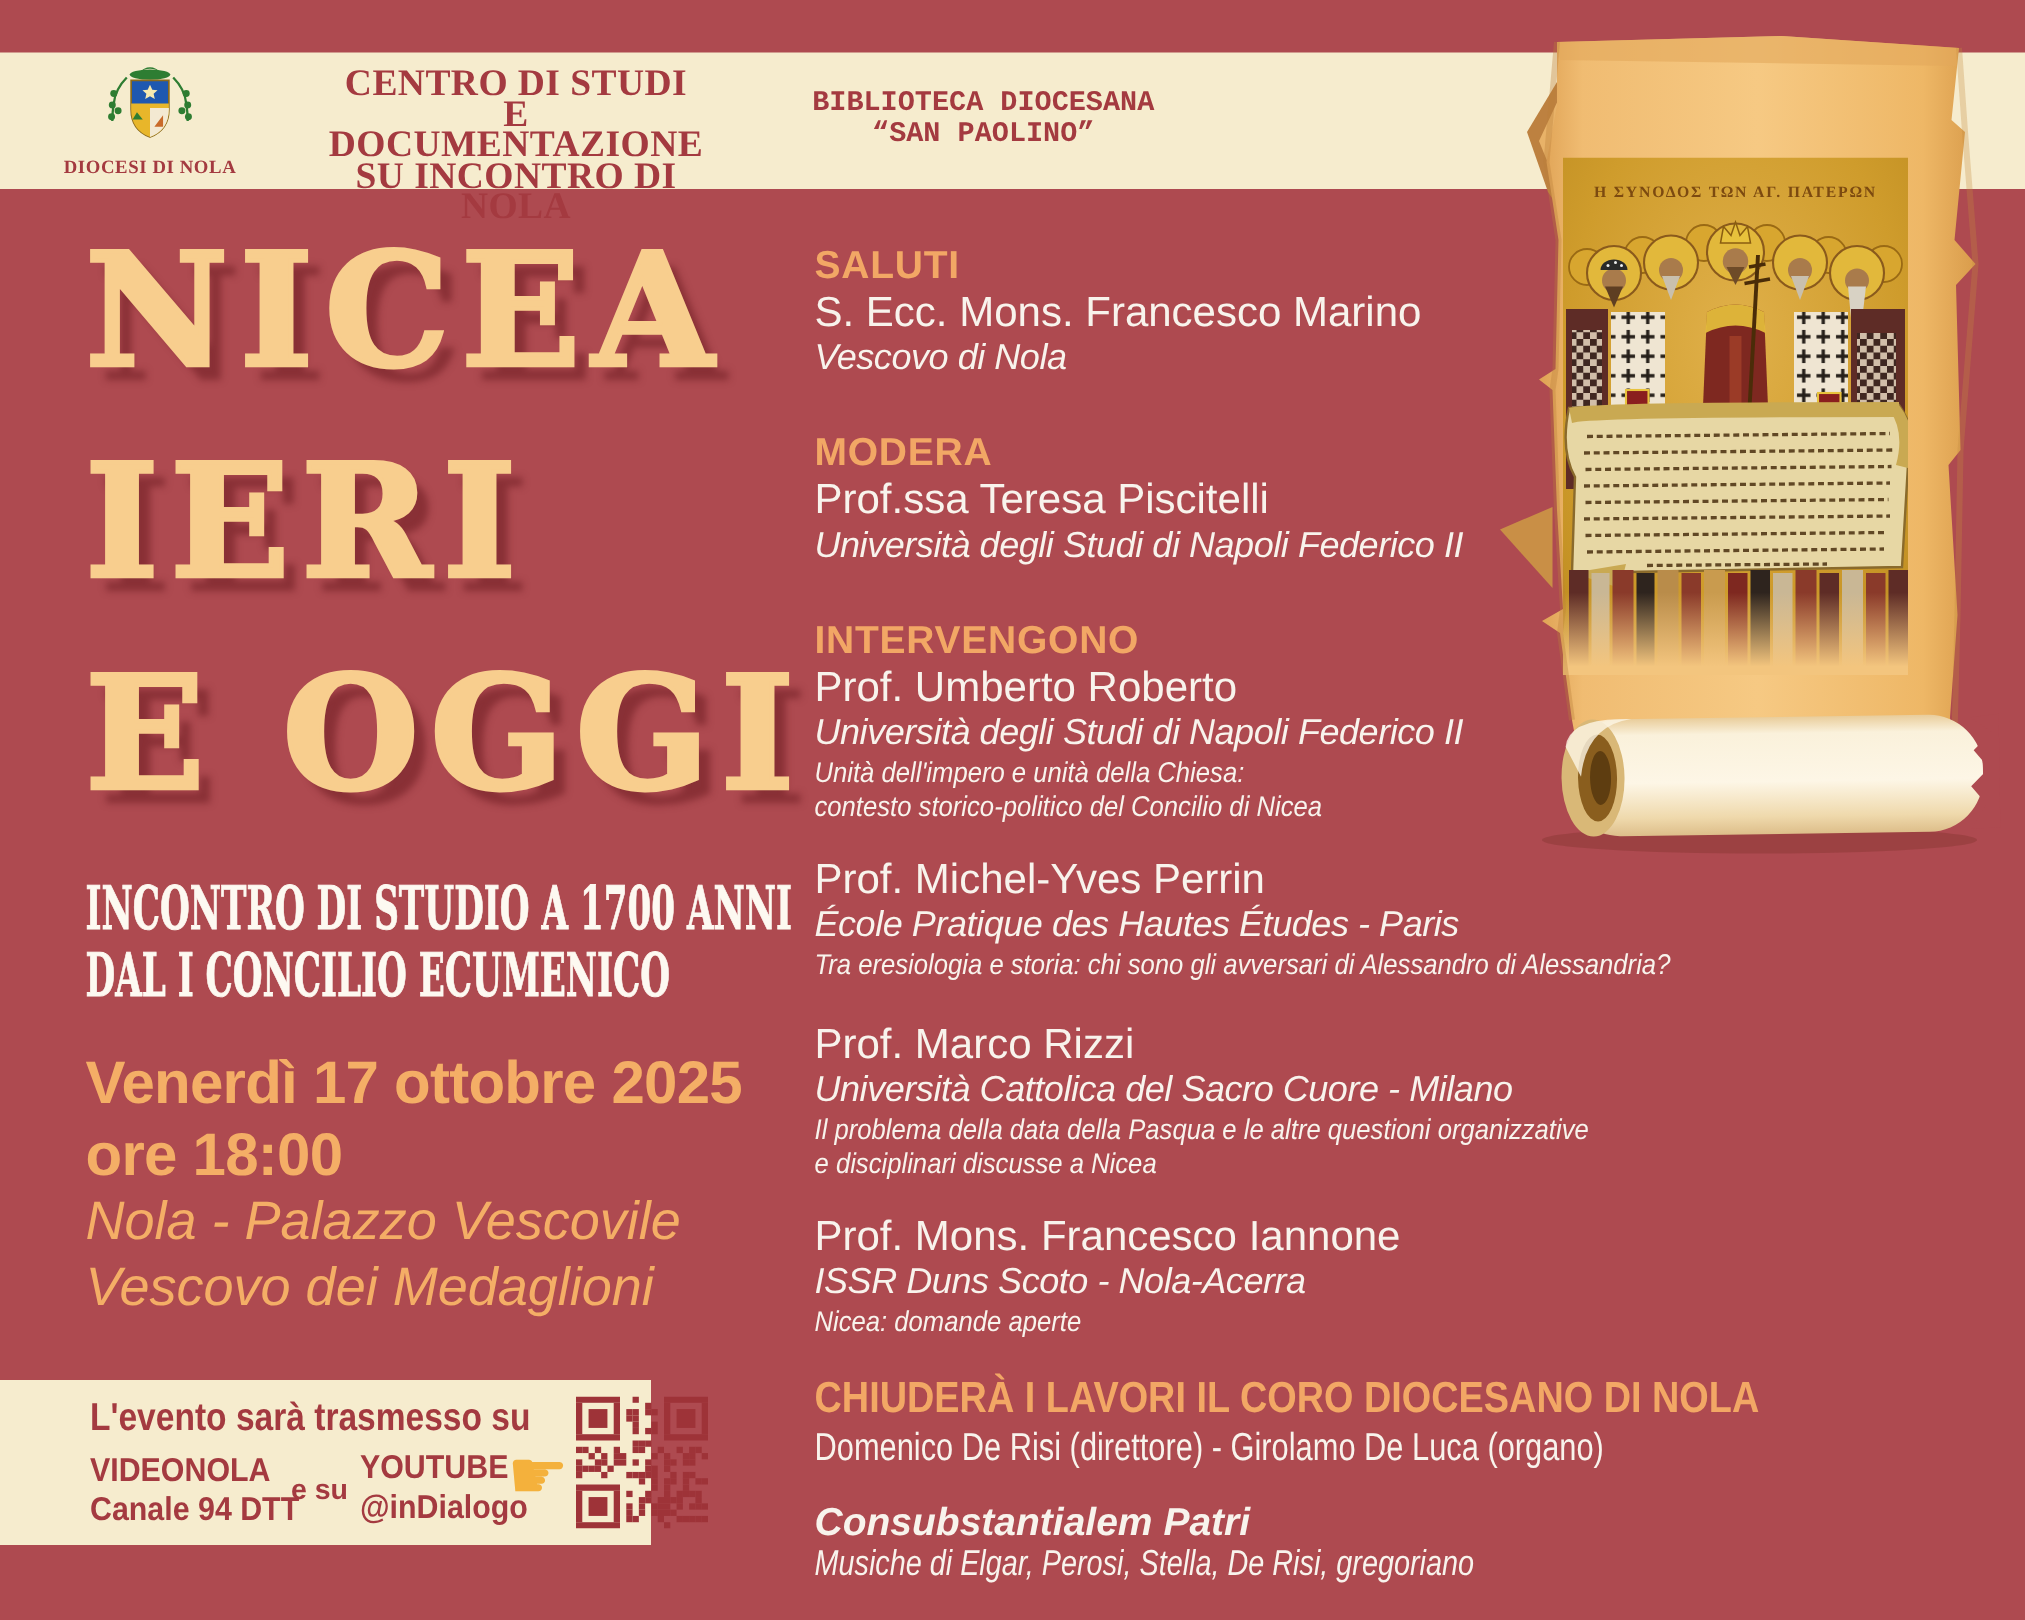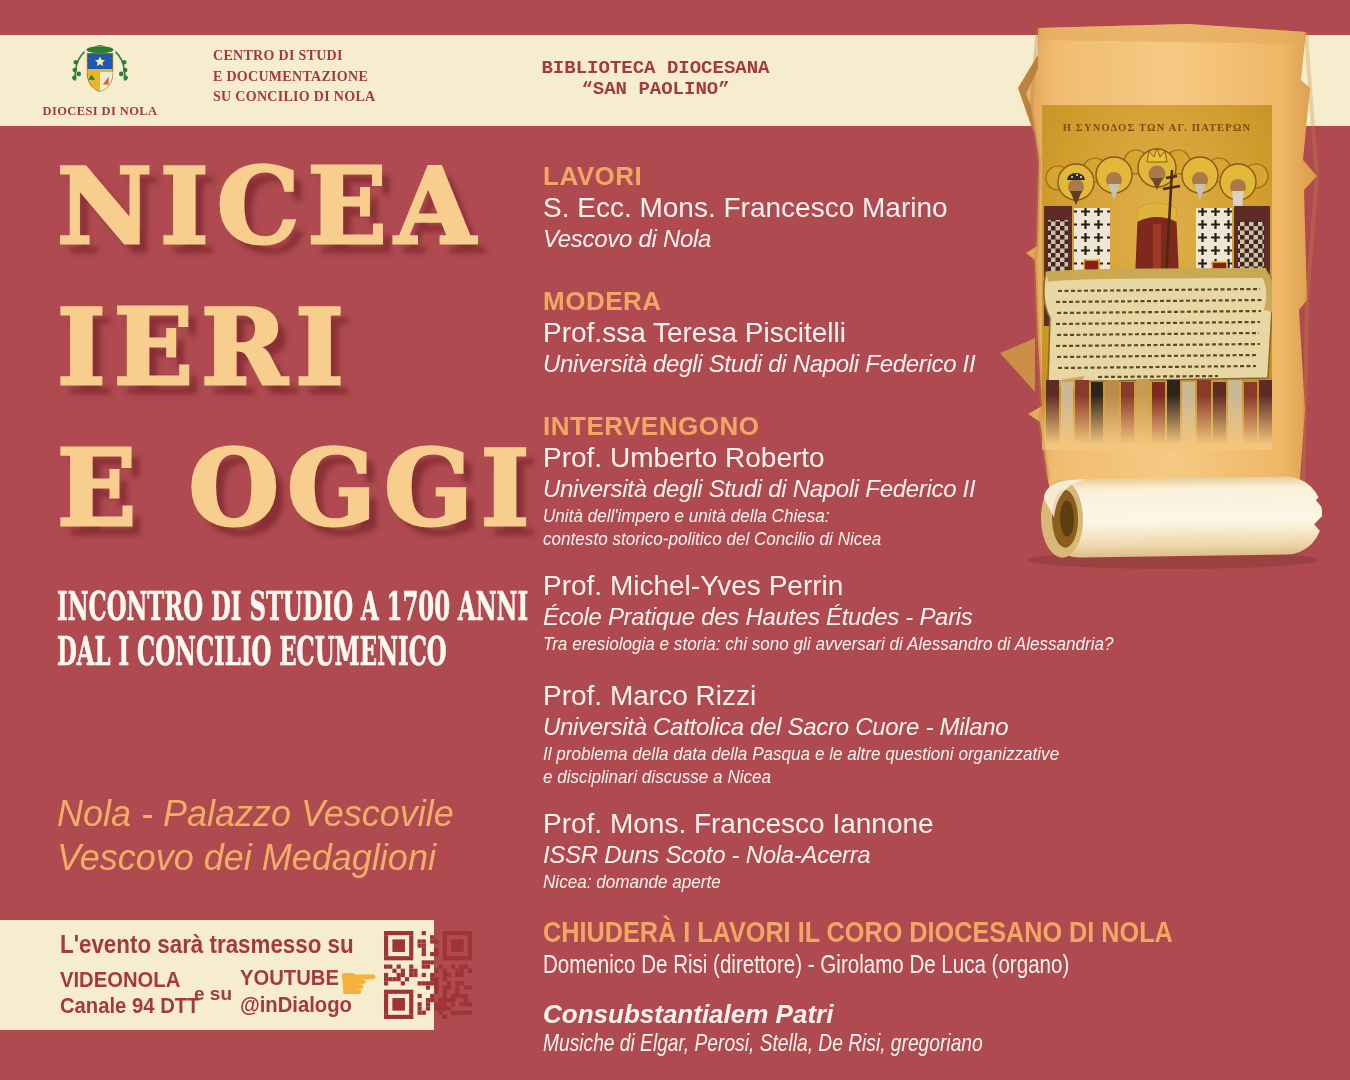--- a/index.html
+++ b/index.html
@@ -4,22 +4,22 @@
 <style>
   html,body{margin:0;padding:0;background:#5a2326;}
   .poster{position:relative;width:1350px;height:1080px;background:#AE4A50;overflow:hidden;
           font-family:"Liberation Sans",sans-serif;}
   
   .band{position:absolute;left:0;top:35px;width:1350px;height:91px;background:#F6ECCE;}
   .crest{position:absolute;left:40px;top:5px;width:120px;text-align:center;}
   .crest svg{width:58px;height:62px;display:block;margin:0 auto;}
   .crest-caption{font-family:"Liberation Serif",serif;font-weight:bold;font-size:12.5px;
                  color:#A43A40;letter-spacing:.4px;margin-top:2px;text-align:center;}
-  .hdr-center{position:absolute;left:213px;top:11px;width:262px;
-              font-family:"Liberation Serif",serif;font-weight:bold;font-size:14px;line-height:20.5px;
+  .hdr-center{position:absolute;left:213px;top:11px;width:262px;text-align:center;
+              font-family:"Liberation Serif",serif;font-weight:bold;font-size:25px;line-height:20.5px;
               color:#A43A40;letter-spacing:.3px;}
   .hdr-right{position:absolute;left:528px;top:23px;width:255px;text-align:center;
              font-family:Liberation Mono, monospace;font-weight:bold;font-size:19px;line-height:21px;
              color:#A43A40;}
   
   .title{position:absolute;left:57px;top:136px;font-family:"DejaVu Serif",serif;font-weight:bold;
          font-size:104px;line-height:141px;color:#F8CE8E;letter-spacing:8px;
          -webkit-text-stroke:3px #F8CE8E;
          text-shadow:9px 10px 5px rgba(108,27,33,.55);}
   .title div{white-space:nowrap;}
@@ -85,21 +85,21 @@
         <path d="M30,33 h13 v1 q0,14 -13,19 Z" fill="#F3E9D2"></path>
         <path d="M33,46 l6,-8 v8 Z" fill="#C96A2A"></path>
         <path d="M30,17 l1.6,3.4 3.6,.4 -2.7,2.4 .8,3.6 -3.3,-1.9 -3.3,1.9 .8,-3.6 -2.7,-2.4 3.6,-.4 Z" fill="#F6E9B0"></path>
         <path d="M21,36 l4,5 -7,0 Z" fill="#2E7D32"></path>
       </svg>
       <div class="crest-caption">DIOCESI DI NOLA</div>
     </div>
     <div class="hdr-center">
       <div>CENTRO DI STUDI</div>
       <div>E DOCUMENTAZIONE</div>
-      <div>SU CONCILIO DI NOLA</div>
+      <div>SU INCONTRO DI NOLA</div>
     </div>
     <div class="hdr-right">
       <div>BIBLIOTECA DIOCESANA</div>
       <div>“SAN PAOLINO”</div>
     </div>
   </div>
 
   <svg class="scroll" viewBox="0 0 362 600">
     <defs>
       <linearGradient id="parchGrad" x1="0" y1="0" x2="1" y2="0">
@@ -263,28 +263,32 @@
     <div>NICEA</div>
     <div>IERI</div>
     <div>E OGGI</div>
   </div>
 
   <div class="subtitle">
     <div>INCONTRO DI STUDIO A 1700 ANNI</div>
     <div>DAL I CONCILIO ECUMENICO</div>
   </div>
 
+  <div class="when">
+    <div>Venerdì 17 ottobre 2025</div>
+    <div>ore 18:00</div>
+  </div>
 
   <div class="where">
     <div>Nola - Palazzo Vescovile</div>
     <div>Vescovo dei Medaglioni</div>
   </div>
 
   <section class="prog" style="top:160px">
-    <div class="prog-heading">LAVORI</div>
+    <div class="prog-heading">SALUTI</div>
     <div class="prog-name">S. Ecc. Mons. Francesco Marino</div>
     <div class="prog-affil">Vescovo di Nola</div>
   </section>
 
   <section class="prog" style="top:285px">
     <div class="prog-heading">MODERA</div>
     <div class="prog-name">Prof.ssa Teresa Piscitelli</div>
     <div class="prog-affil">Università degli Studi di Napoli Federico II</div>
   </section>
 

